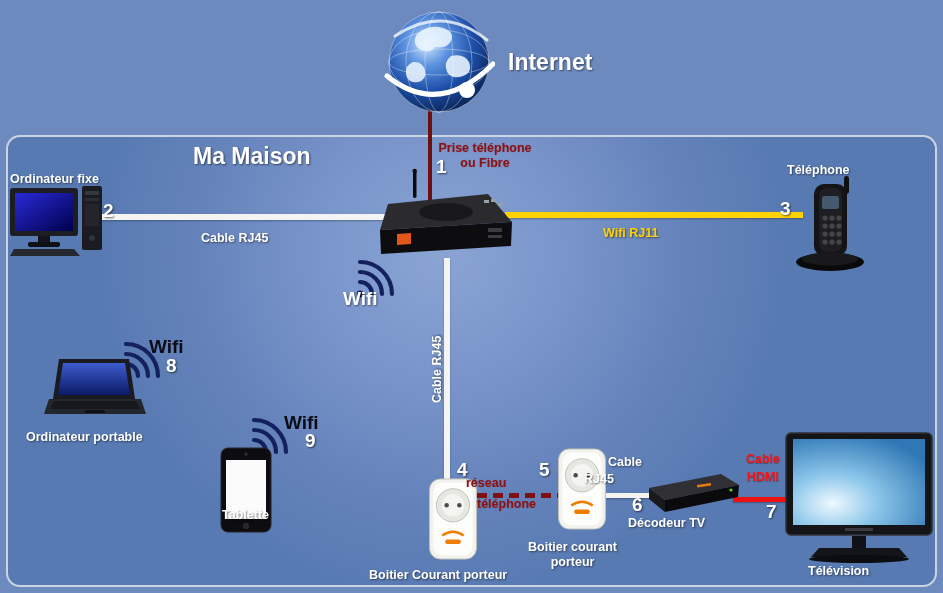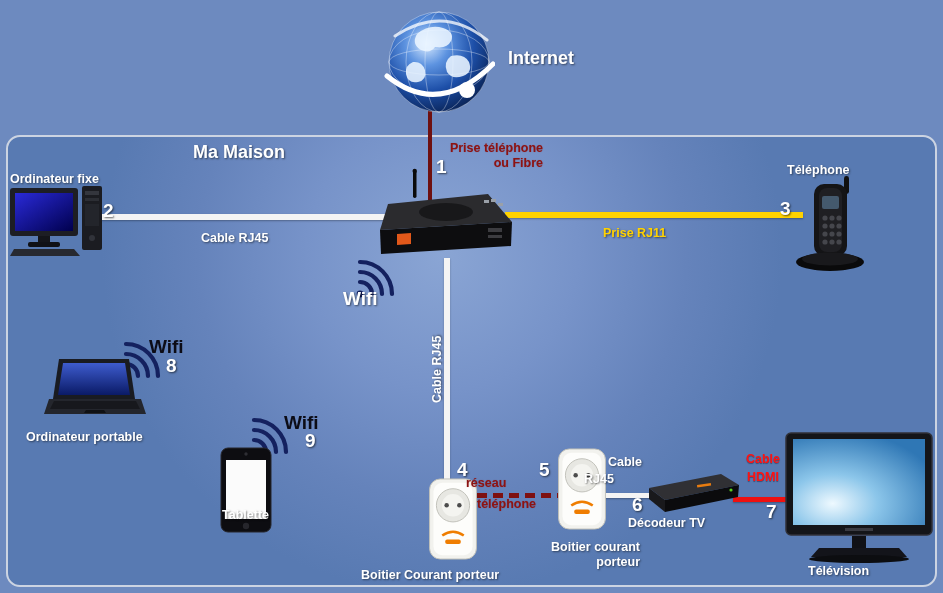--- a/index.html
+++ b/index.html
@@ -5,29 +5,29 @@
   * { margin:0; padding:0; box-sizing:border-box; }
   body { font-family:"Liberation Sans", sans-serif; background:#4f6b99; }
   .stage { position:relative; width:943px; height:593px; background:#6d8abf; overflow:hidden; }
   .abs { position:absolute; }
   .house { left:6px; top:135px; width:931px; height:452px;
            border:2px solid #ccd4e2; border-radius:14px;
            background: radial-gradient(circle 340px at 434px 118px,
                        #8aa5d4 0%, #7793c9 40%, #6583bb 72%, #587ab2 100%); }
   .lbl { position:absolute; font-size:12.5px; font-weight:bold; color:#ffffff;
          text-shadow:1px 1px 2px rgba(0,0,0,.5); white-space:nowrap; line-height:1.22; }
-  .big { font-size:18px; }
+  .big { font-size:23px; }
   .wifi-size { font-size:19px; }
   .num { position:absolute; font-size:19px; font-weight:bold; color:#ffffff;
          text-shadow:1px 1px 2px rgba(0,0,0,.6); }
   .darkred { color:#8c1313; text-shadow:0 0 1px rgba(140,19,19,.4); }
   .yellow { color:#ffd200; }
   .redtxt { color:#ff1212; text-shadow:0 1px 1px rgba(0,0,0,.35); }
   .blacktxt { color:#0c0c16; text-shadow:none; }
-  .center { text-align:right; }
+  .center { text-align:center; }
   .cable { position:absolute; background:#f4f4f4; box-shadow:0 1px 2px rgba(0,0,0,.3); }
   .dashed { position:absolute; height:5px;
             background:repeating-linear-gradient(90deg,#7e1010 0 10px, transparent 10px 16px); }
   .vlabel { transform:rotate(-90deg); transform-origin:0 0; }
   .icon svg { display:block; width:100%; height:100%; }
 </style>
 </head>
 <body>
 
 <div class="stage">
@@ -121,21 +121,21 @@
       <rect x="75" y="12" width="14" height="3" fill="#2c2e34"></rect>
       <rect x="75" y="18" width="14" height="22" fill="#23252b"></rect>
       <circle cx="82" cy="52" r="3" fill="#31333a"></circle>
     </svg>
   </div>
   <div class="num" style="left:103px;top:200px">2</div>
   <div class="lbl" style="left:201px;top:231px">Cable RJ45</div>
 
   <div class="lbl" style="left:787px;top:163px">Téléphone</div>
   <div class="num" style="left:780px;top:198px">3</div>
-  <div class="lbl yellow" style="left:603px;top:226px">Prise RJ11</div>
+  <div class="lbl yellow" style="left:603px;top:226px">Wifi RJ11</div>
   <div class="abs icon" style="left:792px;top:176px;width:76px;height:96px">
     <svg viewBox="0 0 76 96">
       <rect x="52" y="0" width="5" height="18" rx="2.4" fill="#101010"></rect>
       <rect x="22" y="8" width="33" height="72" rx="10" fill="#141416"></rect>
       <rect x="27" y="12" width="23" height="64" rx="8" fill="#1f1f23"></rect>
       <rect x="30" y="20" width="17" height="13" rx="2" fill="#44596d"></rect>
       <g fill="#45464c">
         <circle cx="33" cy="42" r="2.6"></circle>
           <circle cx="40" cy="42" r="2.6"></circle>
           <circle cx="47" cy="42" r="2.6"></circle>
@@ -225,21 +225,21 @@
       <rect x="4" y="2" width="48" height="82" rx="11" fill="#f2f2ee" stroke="#bfbfb8"></rect>
       <rect x="8" y="6" width="40" height="74" rx="9" fill="#fdfdfb"></rect>
       <circle cx="28" cy="29" r="17" fill="#e7e7e2" stroke="#c2c2ba"></circle>
       <circle cx="28" cy="29" r="11.5" fill="#f4f4f0"></circle>
       <circle cx="21.5" cy="29" r="2.3" fill="#4c4c4c"></circle>
         <circle cx="34.5" cy="29" r="2.3" fill="#4c4c4c"></circle>
       <path d="M17 60q11-8 22 0" stroke="#ef7d00" stroke-width="2.5" fill="none"></path>
       <rect x="20" y="64" width="16" height="4.5" rx="2" fill="#ef7d00"></rect>
     </svg>
   </div>
-  <div class="lbl" style="left:361px;top:568px">Boitier Courant porteur</div>
+  <div class="lbl" style="left:369px;top:568px">Boitier Courant porteur</div>
 
   <div class="lbl darkred" style="left:466px;top:476px">réseau</div>
   <div class="lbl darkred" style="left:477px;top:497px">téléphone</div>
 
   <div class="num" style="left:539px;top:459px">5</div>
   <div class="abs icon" style="left:554px;top:447px;width:56px;height:84px">
     <svg viewBox="0 0 56 86">
       <rect x="4" y="2" width="48" height="82" rx="11" fill="#f2f2ee" stroke="#bfbfb8"></rect>
       <rect x="8" y="6" width="40" height="74" rx="9" fill="#fdfdfb"></rect>
       <circle cx="28" cy="29" r="17" fill="#e7e7e2" stroke="#c2c2ba"></circle>

